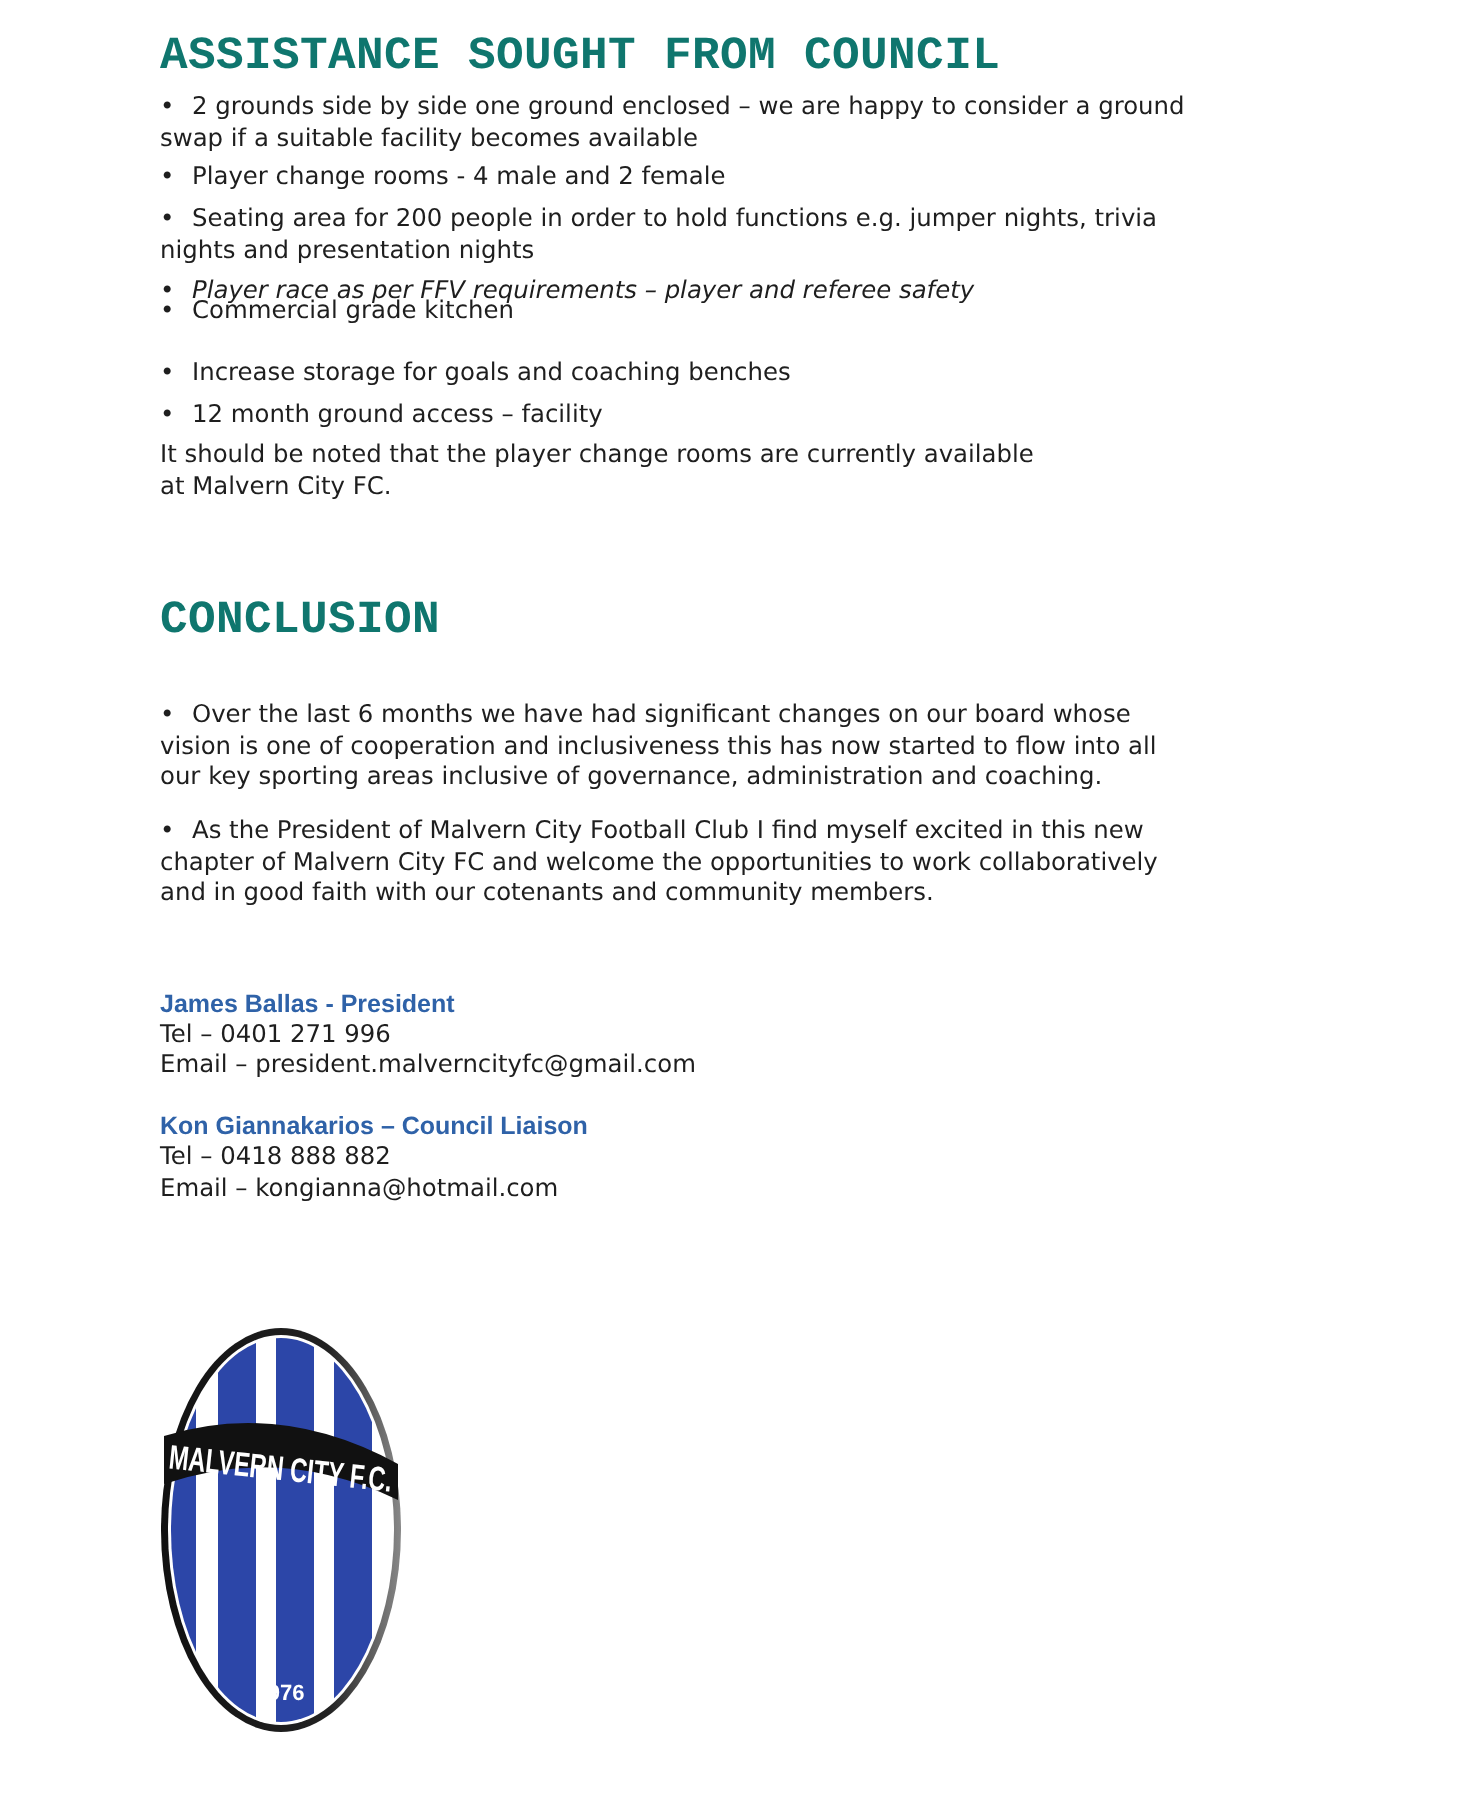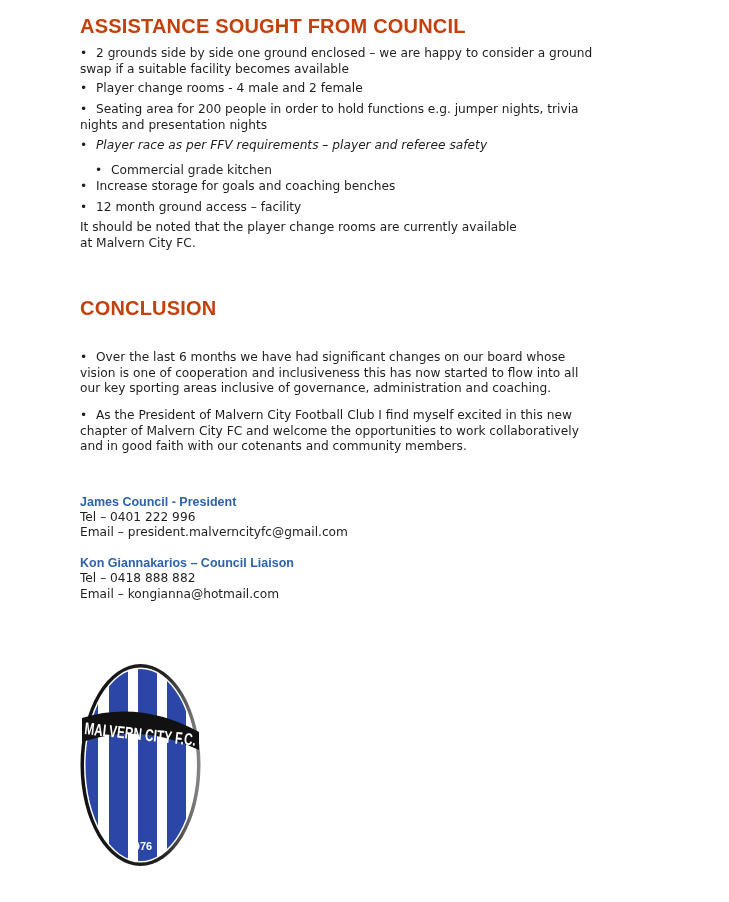--- a/index.html
+++ b/index.html
@@ -12,25 +12,25 @@
       height: 902px;
       position: relative;
       overflow: hidden;
       font-family: "DejaVu Sans", sans-serif;
       color: #1e1e1e;
     }
     .heading {
       position: absolute;
       left: 80px;
       margin: 0;
-      font-family: Liberation Sans, sans-serif;
+      font-family: Liberation Mono, monospace;
       font-weight: bold;
-      font-size: 20px;
+      font-size: 23px;
       letter-spacing: 0.2px;
-      color: #c2410c;
+      color: #0f766e;
       white-space: nowrap;
     }
     #h1 { top: 15px; }
     #h2 { top: 297px; }
     .para {
       position: absolute;
       left: 80px;
       width: 520px;
       font-size: 12.2px;
       line-height: 15.5px;
@@ -65,33 +65,33 @@
   </style>
 </head>
 <body>
 
 <h1 class="heading" id="h1">ASSISTANCE SOUGHT FROM COUNCIL</h1>
 
 <p class="para" style="top:46px;"><span class="bullet-dot">•</span><span>2 grounds side by side one ground enclosed – we are happy to consider a ground swap if a suitable facility becomes available</span></p>
 <p class="para" style="top:81px;"><span class="bullet-dot">•</span><span>Player change rooms - 4 male and 2 female</span></p>
 <p class="para" style="top:102px;"><span class="bullet-dot">•</span><span>Seating area for 200 people in order to hold functions e.g. jumper nights, trivia nights and presentation nights</span></p>
 <p class="para" style="top:138px;font-style:italic;"><span class="bullet-dot">•</span><span>Player race as per FFV requirements – player and referee safety</span></p>
-<p class="para" style="top:163px;margin-left:15px;"><span class="bullet-dot">•</span><span>Commercial grade kitchen</span></p>
+<p class="para" style="top:148px;"><span class="bullet-dot">•</span><span>Commercial grade kitchen</span></p>
 <p class="para" style="top:179px;"><span class="bullet-dot">•</span><span>Increase storage for goals and coaching benches</span></p>
 <p class="para" style="top:200px;"><span class="bullet-dot">•</span><span>12 month ground access – facility</span></p>
 
 <p class="para" style="top:220px;"><span>It should be noted that the player change rooms are currently available</span><br><span>at Malvern City FC.</span></p>
 
 <h1 class="heading" id="h2">CONCLUSION</h1>
 
 <p class="para" style="top:350px;"><span class="bullet-dot">•</span><span>Over the last 6 months we have had significant changes on our board whose vision is one of cooperation and inclusiveness this has now started to flow into all our key sporting areas inclusive of governance, administration and coaching.</span></p>
 <p class="para" style="top:372px;margin-top:36px;"><span class="bullet-dot">•</span><span>As the President of Malvern City Football Club I find myself excited in this new chapter of Malvern City FC and welcome the opportunities to work collaboratively and in good faith with our cotenants and community members.</span></p>
 
-<div class="contact-name" style="top:495px;">James Council - President</div>
-<div class="contact-line" style="top:510px;">Tel – 0401 222 996</div>
+<div class="contact-name" style="top:495px;">James Ballas - President</div>
+<div class="contact-line" style="top:510px;">Tel – 0401 271 996</div>
 <div class="contact-line" style="top:525px;">Email – president.malverncityfc@gmail.com</div>
 
 <div class="contact-name" style="top:556px;">Kon  Giannakarios – Council Liaison</div>
 <div class="contact-line" style="top:571px;">Tel – 0418 888 882</div>
 <div class="contact-line" style="top:587px;">Email – kongianna@hotmail.com</div>
 
 <svg class="logo" viewBox="0 0 123 206">
   <defs>
     <clipPath id="ovalClip">
       <ellipse cx="61.5" cy="103" rx="55" ry="96"></ellipse>

